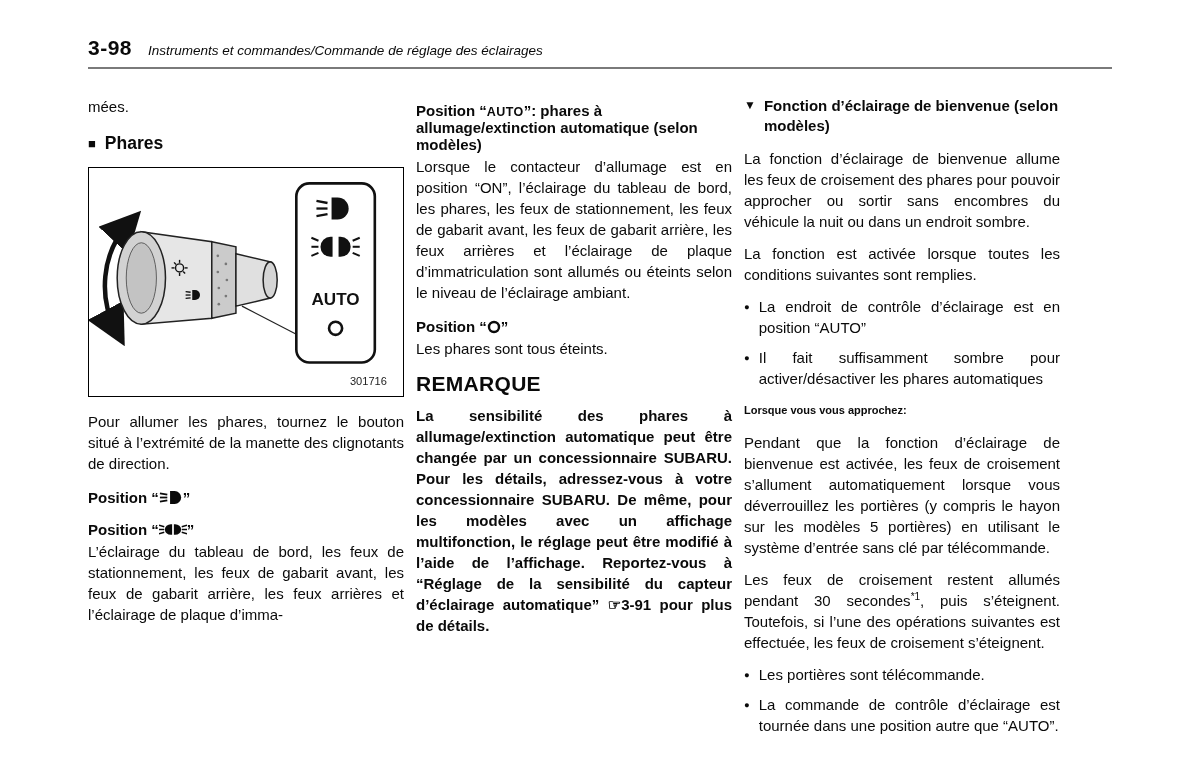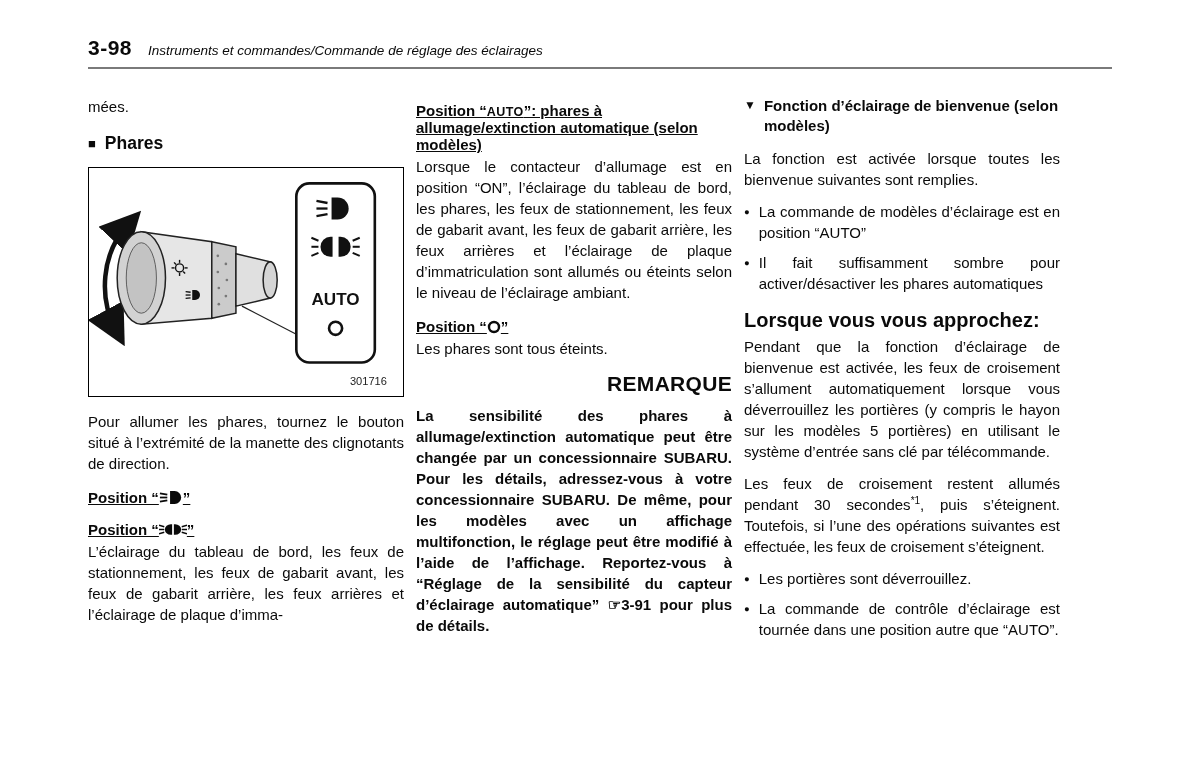--- a/index.html
+++ b/index.html
@@ -29,31 +29,31 @@
 
   .section { font-size:17.5px; font-weight:bold; display:flex; align-items:center; gap:9px; margin:6px 0 13px; }
   .section .sq { font-size:13px; line-height:1; }
 
   .figure {
     width:316px; height:230px; border:1.6px solid #000;
     margin:0 0 14px; background:#fff;
   }
   .figure svg { width:100%; height:100%; display:block; }
 
-  .pos-heading { font-weight:bold; font-size:15px; margin:15px 0 3px;text-decoration:underline; }
+  .pos-heading { font-weight:bold; font-size:15px; margin:15px 0 3px; }
   .auto-cap { font-size:12.5px; letter-spacing:0.4px; }
 
   .inline-icon { vertical-align:-2px; }
 
-  .remarque { font-size:21px; font-weight:bold; letter-spacing:0.3px; margin:13px 0 9px;text-align:right; }
+  .remarque { font-size:21px; font-weight:bold; letter-spacing:0.3px; margin:13px 0 9px; }
 
   .sub-heading { font-size:15px; font-weight:bold; display:flex; gap:8px; line-height:1.35; margin:0 0 11px; }
   .sub-heading .tri { font-size:12px; padding-top:1px; }
 
-  .bold-line { font-size:20px; font-weight:bold; margin:15px 0 4px; }
+  .bold-line { font-size:11px; font-weight:bold; margin:15px 0 16px; }
 
   .bullet { display:flex; gap:9px; margin:9px 0; font-size:15px; line-height:1.4; text-align:justify; }
   .bullet .dot { font-size:9.5px; padding-top:4px; }
 
   sup { font-size:10px; vertical-align:super; line-height:0; }
 </style>
 </head>
 <body>
 
 <div class="page">
@@ -203,40 +203,41 @@
         <span>La sensibilité des phares à allumage/extinction automatique peut être changée par un concessionnaire SUBARU. Pour les détails, adressez-vous à votre concessionnaire SUBARU. De même, pour les modèles avec un affichage multifonction, le réglage peut être modifié à l’aide de l’affichage. Reportez-vous à “Réglage de la sensibilité du capteur d’éclairage automatique” </span><span>☞3-91</span><span> pour plus de détails.</span>
       </p>
     </div>
 
     <div class="col">
       <h3 class="sub-heading">
         <span class="tri">▼</span>
         <span>Fonction d’éclairage de bienvenue (selon modèles)</span>
       </h3>
 
-      <p class="body">La fonction est activée lorsque toutes les bienvenue suivantes sont remplies.</p>
-
-      <div class="bullet">
-        <span class="dot">●</span>
-        <span>La commande de modèles d’éclairage est en position “AUTO”</span>
+      <p class="body">La fonction d’éclairage de bienvenue allume les feux de croisement des phares pour pouvoir approcher ou sortir sans encombres du véhicule la nuit ou dans un endroit sombre.</p>
+      <p class="body">La fonction est activée lorsque toutes les conditions suivantes sont remplies.</p>
+
+      <div class="bullet">
+        <span class="dot">●</span>
+        <span>La endroit de contrôle d’éclairage est en position “AUTO”</span>
       </div>
       <div class="bullet">
         <span class="dot">●</span>
         <span>Il fait suffisamment sombre pour activer/désactiver les phares automatiques</span>
       </div>
 
       <p class="bold-line">Lorsque vous vous approchez:</p>
       <p class="body">Pendant que la fonction d’éclairage de bienvenue est activée, les feux de croisement s’allument automatiquement lorsque vous déverrouillez les portières (y compris le hayon sur les modèles 5 portières) en utilisant le système d’entrée sans clé par télécommande.</p>
       <p class="body">
         <span>Les feux de croisement restent allumés pendant 30 secondes</span><sup>*1</sup><span>, puis s’éteignent. Toutefois, si l’une des opérations suivantes est effectuée, les feux de croisement s’éteignent.</span>
       </p>
 
       <div class="bullet">
         <span class="dot">●</span>
-        <span>Les portières sont déverrouillez.</span>
+        <span>Les portières sont télécommande.</span>
       </div>
       <div class="bullet">
         <span class="dot">●</span>
         <span>La commande de contrôle d’éclairage est tournée dans une position autre que “AUTO”.</span>
       </div>
     </div>
 
   </div>
 </div>
 

